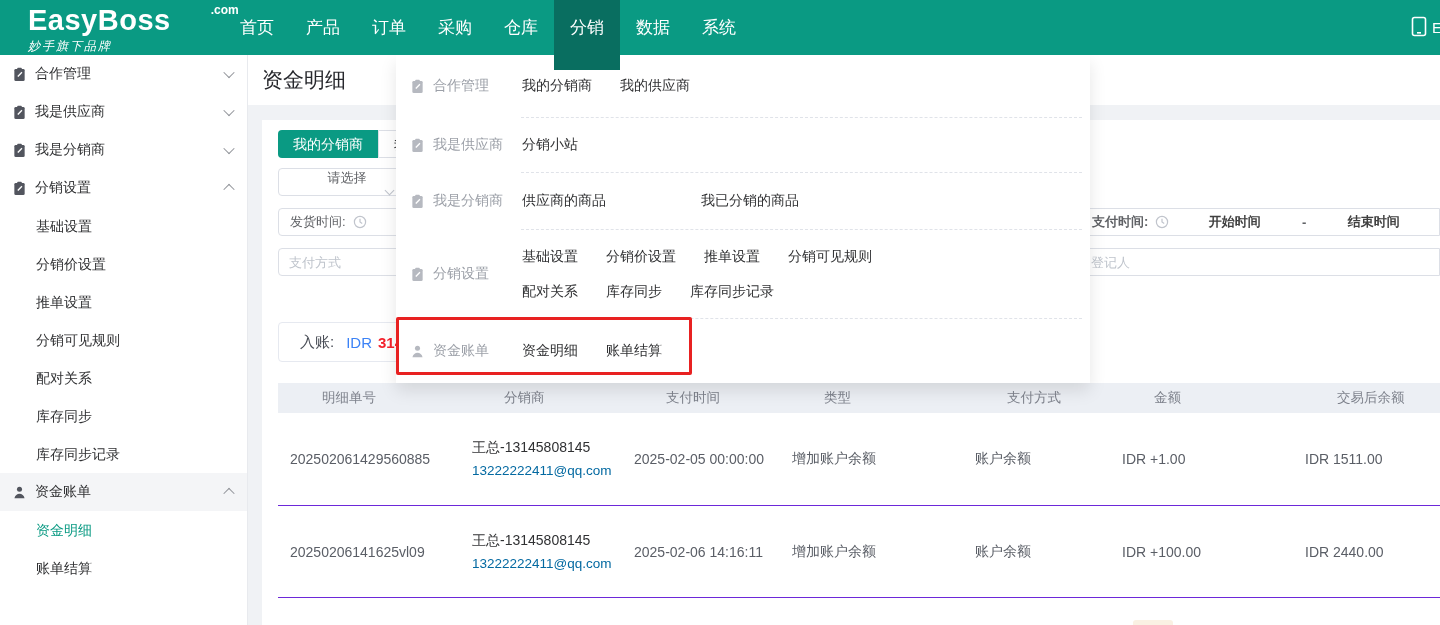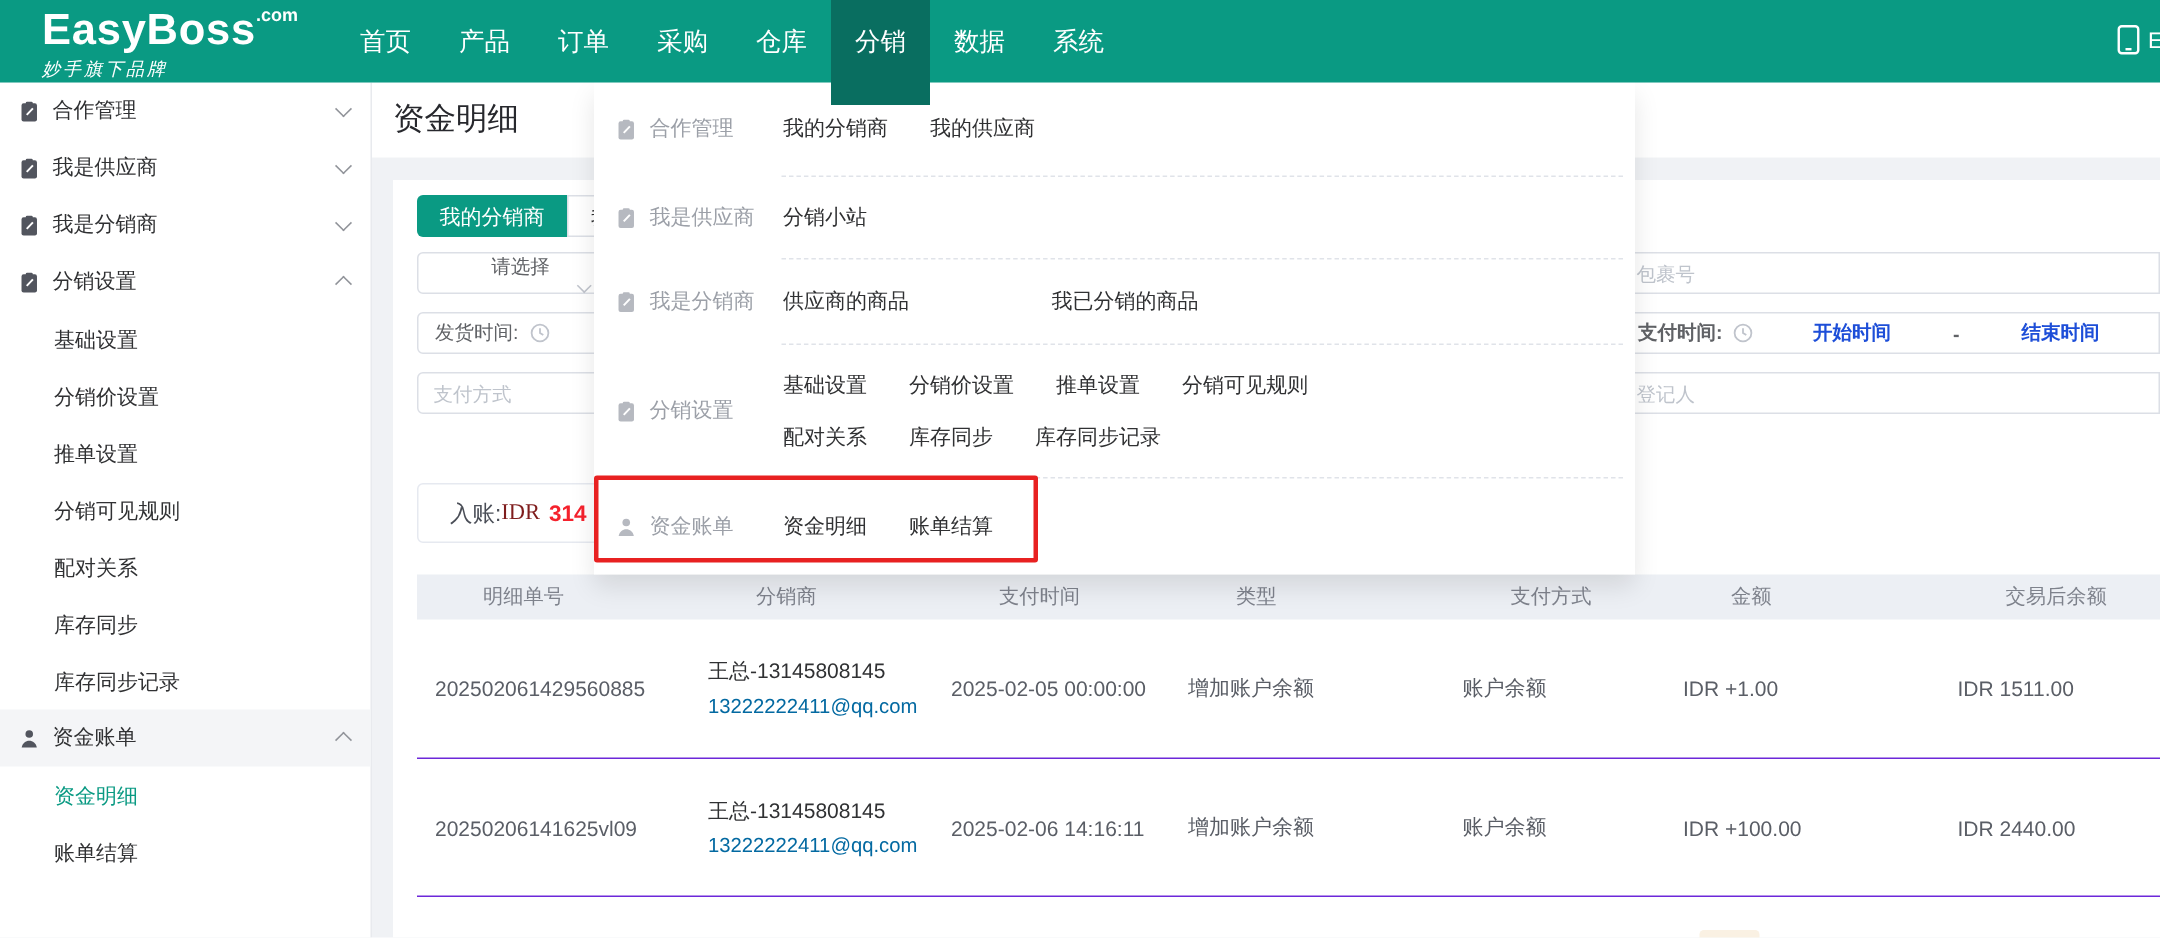--- a/index.html
+++ b/index.html
@@ -6,21 +6,21 @@
   body{
     width:1440px;height:625px;position:relative;overflow:hidden;
     background:#f0f2f5;
     font-family:"Liberation Sans","DejaVu Sans",sans-serif;
     color:#303133;font-size:14px;
   }
   
   .topbar{position:absolute;left:0;top:0;width:1440px;height:55px;background:#0a9a83;z-index:50;}
   .logo{position:absolute;left:28px;top:5px;color:#fff;}
   .logo .brand{font-size:29px;font-weight:bold;letter-spacing:.5px;line-height:30px;}
-  .logo .tld{font-size:12px;font-weight:bold;vertical-align:top;position:relative;top:-2px;}
+  .logo .tld{font-size:12px;font-weight:bold;vertical-align:top;position:relative;top:-2px;margin-left:40px;}
   .logo .sub{font-size:12px;letter-spacing:2px;margin-top:3px;font-style:italic;}
   .topnav{position:absolute;left:224px;top:0;height:70px;display:flex;}
   .topnav .nav-item{
     width:66px;box-sizing:border-box;text-align:center;line-height:55px;
     color:#fff;font-size:17px;cursor:pointer;
   }
   .topnav .nav-item.active{background:#096e60;}
   .header-right{position:absolute;left:1411px;top:0;height:55px;display:flex;align-items:center;color:#fff;white-space:nowrap;}
   .header-right .hr-label{font-size:15px;margin-left:5px;}
   
@@ -43,25 +43,25 @@
   .tab{height:28px;line-height:28px;padding:0 15px;font-size:14px;box-sizing:border-box;cursor:pointer;}
   .tab.active{background:#0a9a83;color:#fff;border-radius:4px 0 0 4px;}
   .tab.plain{background:#fff;color:#303133;border:1px solid #dcdfe6;border-radius:0 4px 4px 0;}
   .field{position:absolute;height:28px;box-sizing:border-box;border:1px solid #dcdfe6;border-radius:4px;background:#fff;display:flex;align-items:center;font-size:13px;color:#606266;}
   .field input{border:none;outline:none;width:100%;height:100%;padding:0 10px;font-size:13px;color:#606266;background:transparent;font-family:inherit;border-radius:4px;}
   .field input::placeholder{color:#bfc4cc;opacity:1;}
   .ph{color:#bfc4cc;}
   .caret{width:6px;height:6px;border-right:1.3px solid #c0c4cc;border-bottom:1.3px solid #c0c4cc;transform:rotate(45deg);margin-left:auto;margin-right:11px;flex:0 0 auto;}
   .f-label{padding-left:11px;color:#606266;white-space:nowrap;}
   .clock{margin-left:7px;flex:0 0 auto;}
-  .dr-seg{flex:1;text-align:center;color:#1d4ed8;}
+  .dr-seg{flex:1;text-align:center;color:#404040;}
   .dr-dash{color:#606266;padding:0 2px;}
   
   .summary-box{position:absolute;left:16px;top:202px;width:230px;height:40px;box-sizing:border-box;border:1px solid #e6e9f0;border-radius:4px;display:flex;align-items:center;padding-left:21px;font-size:15px;color:#4a4e57;background:#fff;}
-  .summary-box .cur{color:#7f1d1d;font-family:Liberation Serif, serif;}
+  .summary-box .cur{margin-left:12px;color:#3b82f6;}
   .summary-box .amt{margin-left:6px;color:#f5222d;font-weight:bold;}
   
   .table{position:absolute;left:16px;top:263px;width:1162px;}
   .t-head,.t-row{display:grid;grid-template-columns:182px 162px 158px 183px 147px 183px 1fr;}
   .t-head{background:#eceff4;height:30px;align-items:center;color:#7e828c;font-size:13.5px;}
   .t-head > div{padding-left:12px;white-space:nowrap;margin-left:32px;}
   .t-row{align-items:center;border-bottom:1px solid #6d28d9;color:#5a5e66;font-size:14px;}
   .t-row.r1{height:92px;}
   .t-row.r2{height:91px;}
   .t-row > div{padding-left:12px;}
@@ -184,23 +184,20 @@
     <span class="f-label">发货时间:</span>
     <svg class="clock" width="14" height="14" viewBox="0 0 14 14">
         <circle cx="7" cy="7" r="5.6" fill="none" stroke="#c0c4cc" stroke-width="1.2"></circle>
         <path d="M7 3.8V7l2.2 1.4" fill="none" stroke="#c0c4cc" stroke-width="1.2"></path>
       </svg>
   </div>
   <div class="field" style="left:16px;top:128px;width:127px;">
     <input placeholder="支付方式" style="">
   </div>
 
-  <div class="field" style="left:818px;top:48px;width:360px;border-radius:4px 0 0 4px;">
-    <input placeholder="包裹号" style="">
-  </div>
   <div class="field" style="left:818px;top:88px;width:360px;border-radius:4px 0 0 4px;font-weight:bold;">
     <span class="f-label">支付时间:</span>
     <svg class="clock" width="14" height="14" viewBox="0 0 14 14">
         <circle cx="7" cy="7" r="5.6" fill="none" stroke="#c0c4cc" stroke-width="1.2"></circle>
         <path d="M7 3.8V7l2.2 1.4" fill="none" stroke="#c0c4cc" stroke-width="1.2"></path>
       </svg>
     <span class="dr-seg">开始时间</span>
     <span class="dr-dash">-</span>
     <span class="dr-seg">结束时间</span>
   </div>

